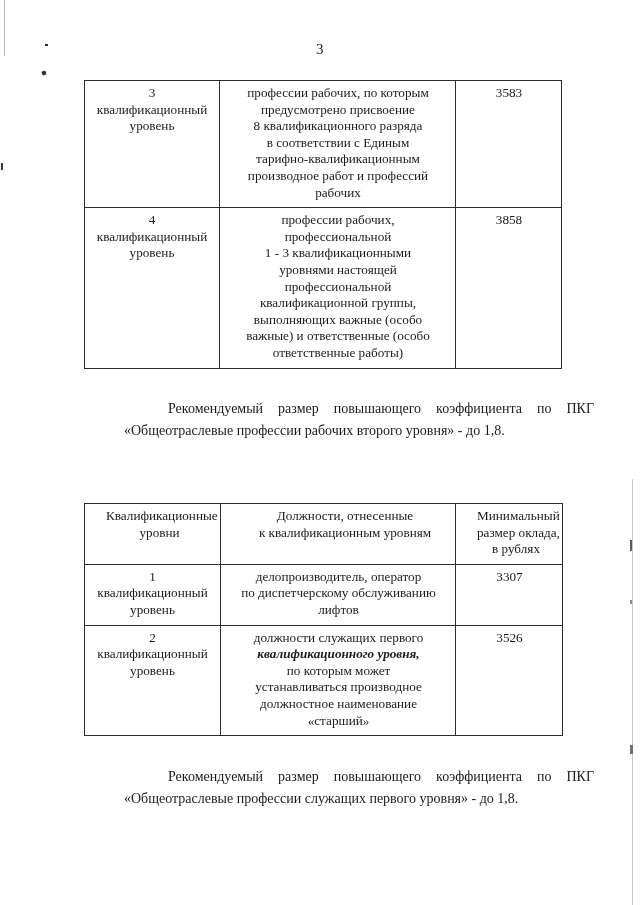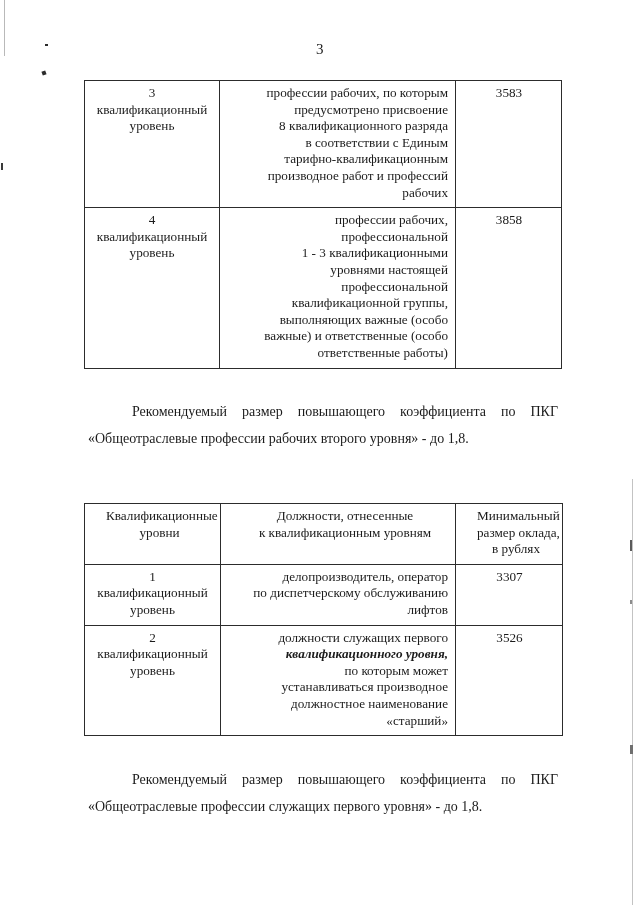--- a/index.html
+++ b/index.html
@@ -79,43 +79,44 @@
     border: 1px solid #2c2c2c;
     padding: 4px 7px 6px 8px;
     vertical-align: top;
   }
   .doc-table td.c-level {
     text-align: center;
     padding-left: 3px;
     padding-right: 3px;
   }
   .doc-table td.c-desc {
-    text-align: right;
+    text-align: center;
   }
   .doc-table td.c-amount {
     text-align: center;
   }
   .doc-table td.head {
     text-align: center;
     vertical-align: top;
     padding-left: 21px;
   }
   .cell-line { display: block; white-space: nowrap; }
   .cell-line.bold { font-weight: 700; font-style: italic; }
 
   #table-one { left: 84px; top: 80px; width: 477px; }
   #table-two { left: 84px; top: 503px; width: 478px; }
 
   
   .body-paragraph {
     position: absolute;
     font-size: 14px;
-    line-height: 27px;
+    line-height: 22px;
     text-align: justify;
     text-indent: 44px;
+    margin-left: 36px;
   }
   #paragraph-one { left: 88px; top: 398px; width: 470px; }
   #paragraph-two { left: 88px; top: 766px; width: 470px; }
 
   
   .section-heading {
     position: absolute;
     left: 88px;
     width: 470px;
     text-align: center;

